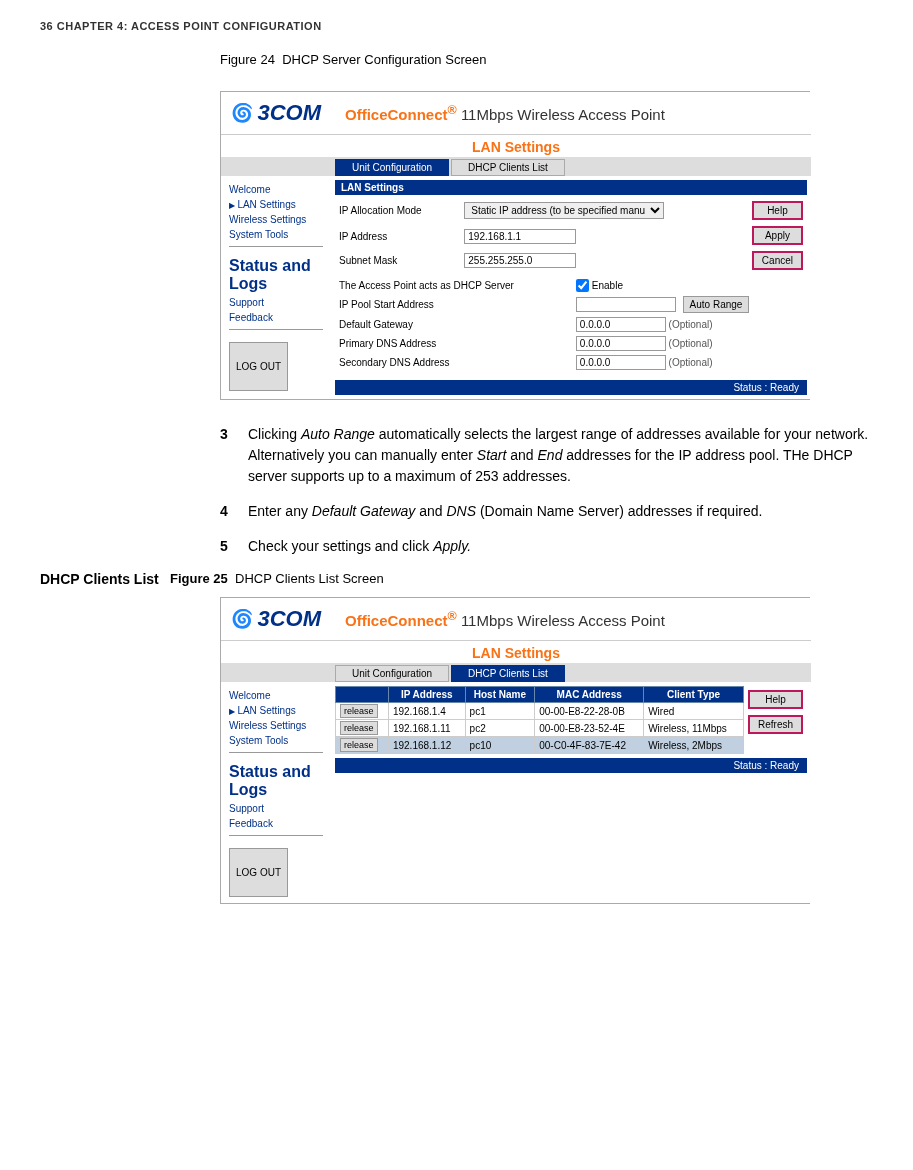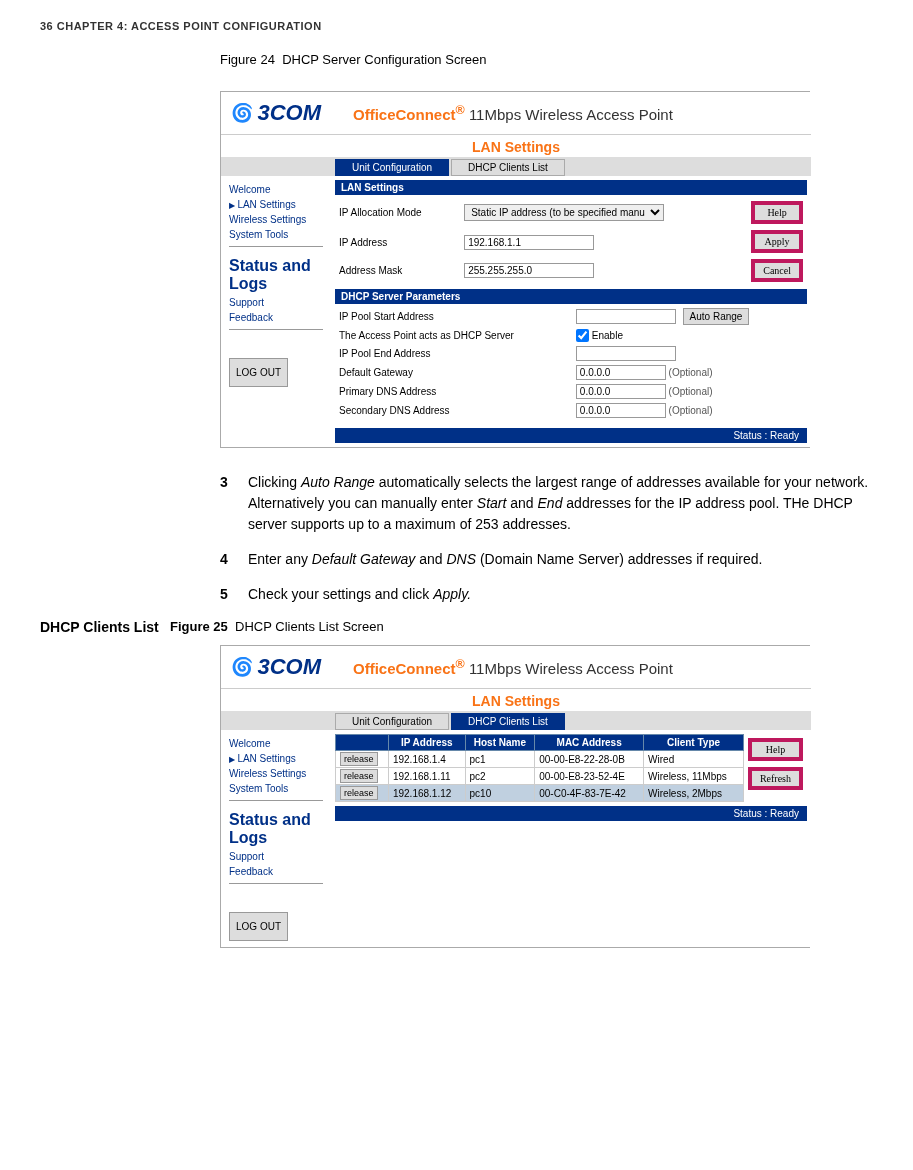--- a/index.html
+++ b/index.html
@@ -59,21 +59,21 @@
       font-style: italic;
     }
     .ap-logo-icon {
       font-size: 18px;
       color: #003087;
     }
     .ap-title-text {
       font-size: 15px;
       color: #f97316;
       font-weight: bold;
-      margin-left: 24px;
+      margin-left: 16px;
     }
     .ap-title-sub {
       font-size: 15px;
       color: #333;
       font-weight: normal;
     }
     .ap-subtitle {
       font-size: 14px;
       color: #f97316;
       font-weight: bold;
@@ -107,23 +107,23 @@
       padding: 6px 0 2px 0;
       font-size: 16px;
     }
     .sidebar-divider {
       border-top: 1px solid #999;
       margin: 4px 0;
     }
     .sidebar-logout {
       background: #ddd;
       border: 1px solid #999;
-      padding: 8px 6px;
-      font-size: 10px;
-      margin-top: 24px;
+      padding: 18px 6px;
+      font-size: 10px;
+      margin-top: 8px;
       cursor: pointer;
       display: inline-block;
     }
     .ap-main {
       flex: 1;
       padding: 4px;
     }
     .tab {
       padding: 2px 16px;
       font-size: 10px;
@@ -151,21 +151,21 @@
       margin-bottom: 4px;
     }
     .form-table td {
       padding: 2px 4px;
       vertical-align: middle;
     }
     .form-table input[type="text"] {
       border: 1px solid #999;
       padding: 1px 3px;
       font-size: 10px;
-      width: 130px;
+      width: 112px;
     }
     .form-table select {
       border: 1px solid #999;
       padding: 1px 2px;
       font-size: 10px;
       width: 200px;
     }
     .dhcp-section-header {
       background: #003087;
       color: #fff;
@@ -173,28 +173,27 @@
       padding: 2px 6px;
       font-size: 10px;
       margin-bottom: 2px;
     }
     .optional-text {
       color: #555;
       font-size: 10px;
     }
     .btn {
       background: #ddd;
-      border: 4px solid #be185d;
+      border: 2px solid #be185d;
       padding: 2px 8px;
       font-size: 10px;
       cursor: pointer;
       display: block;
       margin-bottom: 3px;
       text-align: center;
-      font-family: Liberation Serif, serif;
     }
     .btn-auto-range {
       background: #ddd;
       border: 1px solid #999;
       padding: 2px 6px;
       font-size: 10px;
       cursor: pointer;
     }
     .side-buttons {
       display: flex;
@@ -336,58 +335,51 @@
                 </select>
               </td>
             </tr>
             <tr>
               <td>IP Address</td>
               <td>
                 <input type="text" value="192.168.1.1" style="">
               </td>
             </tr>
             <tr>
-              <td>Address Mask</td>
+              <td>Subnet Mask</td>
               <td>
                 <input type="text" value="255.255.255.0" style="">
               </td>
             </tr>
           </tbody>
             </table>
           <div class="side-buttons">
             <button class="btn">Help</button>
             <button class="btn">Apply</button>
             <button class="btn">Cancel</button>
           </div>
         </div>
 
-        <div class="dhcp-section-header">DHCP Server Parameters</div>
         <div style="display:flex;">
           <table class="form-table">
             <tbody>
                 <tr>
-              <td>IP Pool Start Address</td>
-              <td>
-                <input type="text" style="width: 100px;">
-                <button class="btn-auto-range" style="display:inline-block; margin-left:4px;">Auto Range</button>
-              </td>
-            </tr>
-            <tr>
               <td>The Access Point acts as DHCP Server</td>
               <td>
                 <label class="checkbox-label">
                   <input type="checkbox" checked="" style="">
                   <span>Enable</span>
                 </label>
               </td>
             </tr>
             <tr>
-              <td>IP Pool End Address</td>
+              <td>IP Pool Start Address</td>
               <td>
                 <input type="text" style="width: 100px;">
+                <button class="btn-auto-range" style="display:inline-block; margin-left:4px;">Auto Range</button>
               </td>
             </tr>
             <tr>
               <td>Default Gateway</td>
               <td>
                 <input type="text" style="width: 90px;" value="0.0.0.0">
                 <span class="optional-text">(Optional)</span>
               </td>
             </tr>
             <tr>

